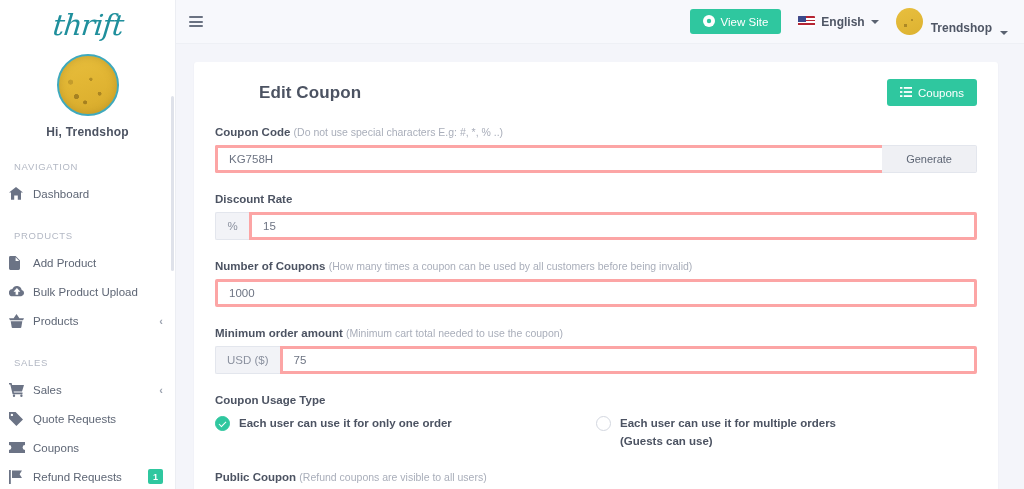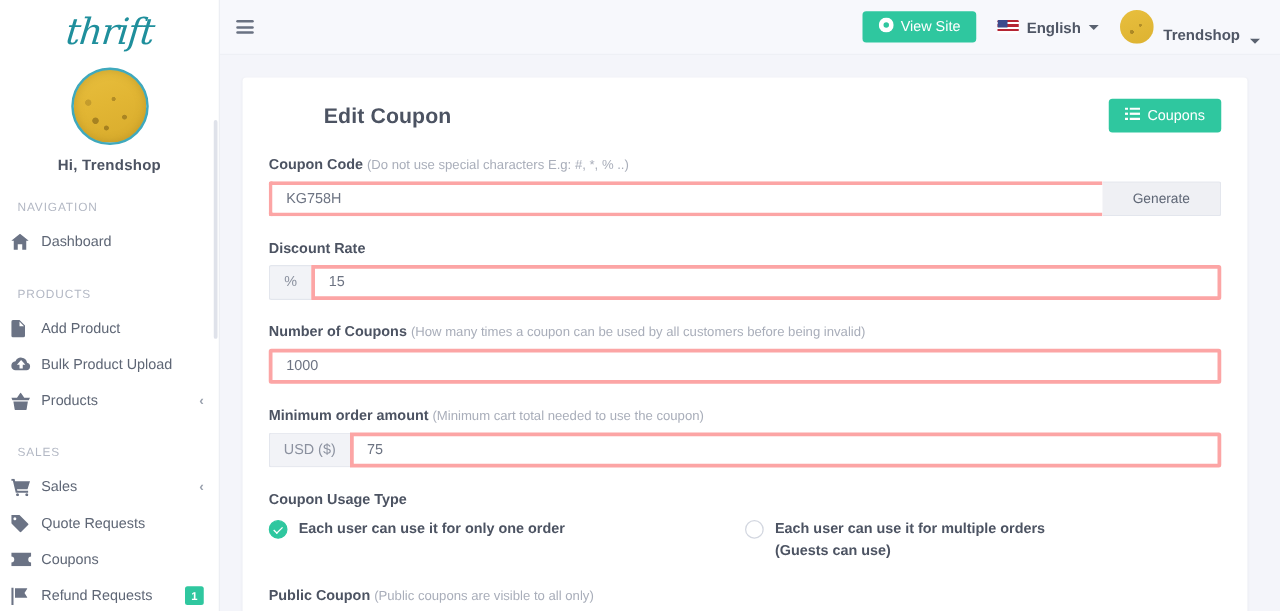--- a/index.html
+++ b/index.html
@@ -415,21 +415,21 @@
             <div class="radio-col narrow">
               <span class="rdot"></span>
               <span class="radio-text">Each user can use it for multiple orders (Guests can use)</span>
             </div>
           </div>
         </div>
 
         <div class="field">
           <label class="field-label">
             <span>Public Coupon</span>
-            <span class="field-hint">(Public coupons are visible to all only)</span>
+            <span class="field-hint">(Refund coupons are visible to all users)</span>
           </label>
 
         </div>
 
       </div>
     </div>
   </div>
 </div>
 
 </body></html>

